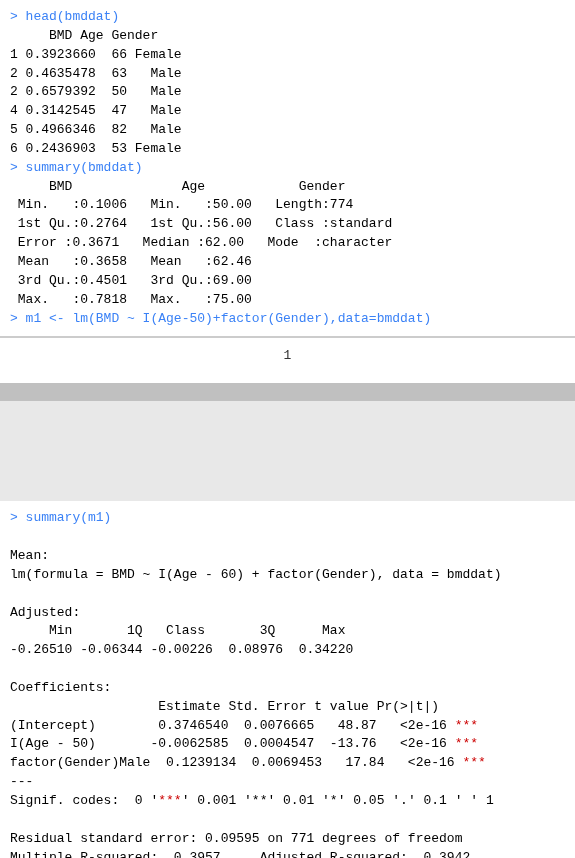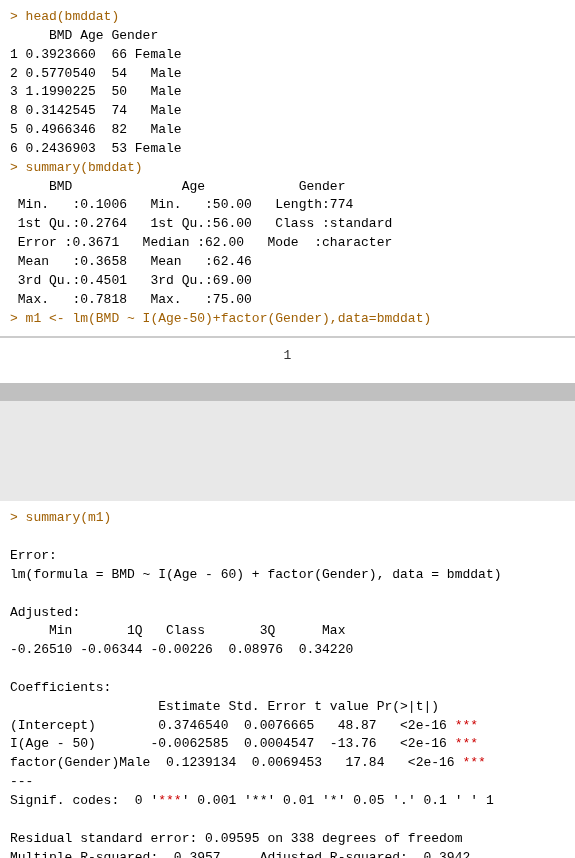--- a/index.html
+++ b/index.html
@@ -35,36 +35,36 @@
       background-color: #ffffff;
       color: #333;
     }
     pre {
       font-family: 'Courier New', Courier, monospace;
       font-size: 13px;
       white-space: pre;
       line-height: 1.45;
     }
     .cmd {
-      color: #a16207;
+      color: #3b82f6;
     }
     .stars {
       color: #cc0000;
     }
   </style>
 </head>
 <body>
 
 <div class="console-panel">
   <pre><span class="cmd">&gt; head(bmddat)</span>
 <span>     BMD Age Gender</span>
 <span>1 0.3923660  66 Female</span>
-<span>2 0.5770540  54   Male</span>
-<span>3 1.1990225  50   Male</span>
-<span>8 0.3142545  74   Male</span>
+<span>2 0.4635478  63   Male</span>
+<span>2 0.6579392  50   Male</span>
+<span>4 0.3142545  47   Male</span>
 <span>5 0.4966346  82   Male</span>
 <span>6 0.2436903  53 Female</span>
 <span class="cmd">&gt; summary(bmddat)</span>
 <span>     BMD              Age            Gender         </span>
 <span> Min.   :0.1006   Min.   :50.00   Length:774        </span>
 <span> 1st Qu.:0.2764   1st Qu.:56.00   Class :standard  </span>
 <span> Error :0.3671   Median :62.00   Mode  :character  </span>
 <span> Mean   :0.3658   Mean   :62.46                     </span>
 <span> 3rd Qu.:0.4501   3rd Qu.:69.00                     </span>
 <span> Max.   :0.7818   Max.   :75.00                     </span>
@@ -75,31 +75,31 @@
   <span>1</span>
 </div>
 
 <div class="divider"></div>
 
 <div style="height: 100px; background-color: #e8e8e8;"></div>
 
 <div class="console-section">
   <pre><span class="cmd">&gt; summary(m1)</span>
 
-<span>Error:</span>
+<span>Mean:</span>
 <span>lm(formula = BMD ~ I(Age - 60) + factor(Gender), data = bmddat)</span>
 
 <span>Adjusted:</span>
 <span>     Min       1Q   Class       3Q      Max</span>
 <span>-0.26510 -0.06344 -0.00226  0.08976  0.34220</span>
 
 <span>Coefficients:</span>
 <span>                   Estimate Std. Error t value Pr(&gt;|t|)    </span>
 <span>(Intercept)        0.3746540  0.0076665   48.87   &lt;2e-16 <span class="stars">***</span></span>
 <span>I(Age - 50)       -0.0062585  0.0004547  -13.76   &lt;2e-16 <span class="stars">***</span></span>
 <span>factor(Gender)Male  0.1239134  0.0069453   17.84   &lt;2e-16 <span class="stars">***</span></span>
 <span>---</span>
 <span>Signif. codes:  0 '<span class="stars">***</span>' 0.001 '**' 0.01 '*' 0.05 '.' 0.1 ' ' 1</span>
 
-<span>Residual standard error: 0.09595 on 338 degrees of freedom</span>
+<span>Residual standard error: 0.09595 on 771 degrees of freedom</span>
 <span>Multiple R-squared:  0.3957,	Adjusted R-squared:  0.3942 </span>
 </pre>
 </div>
 
 </body></html>

